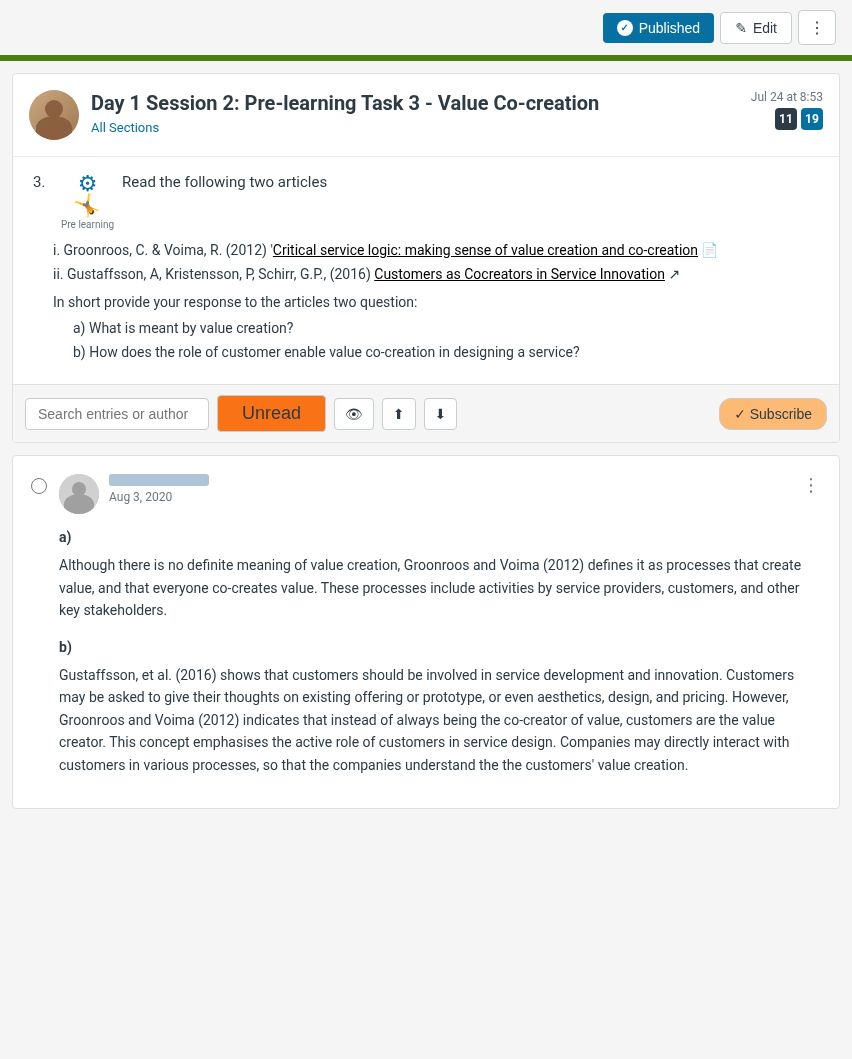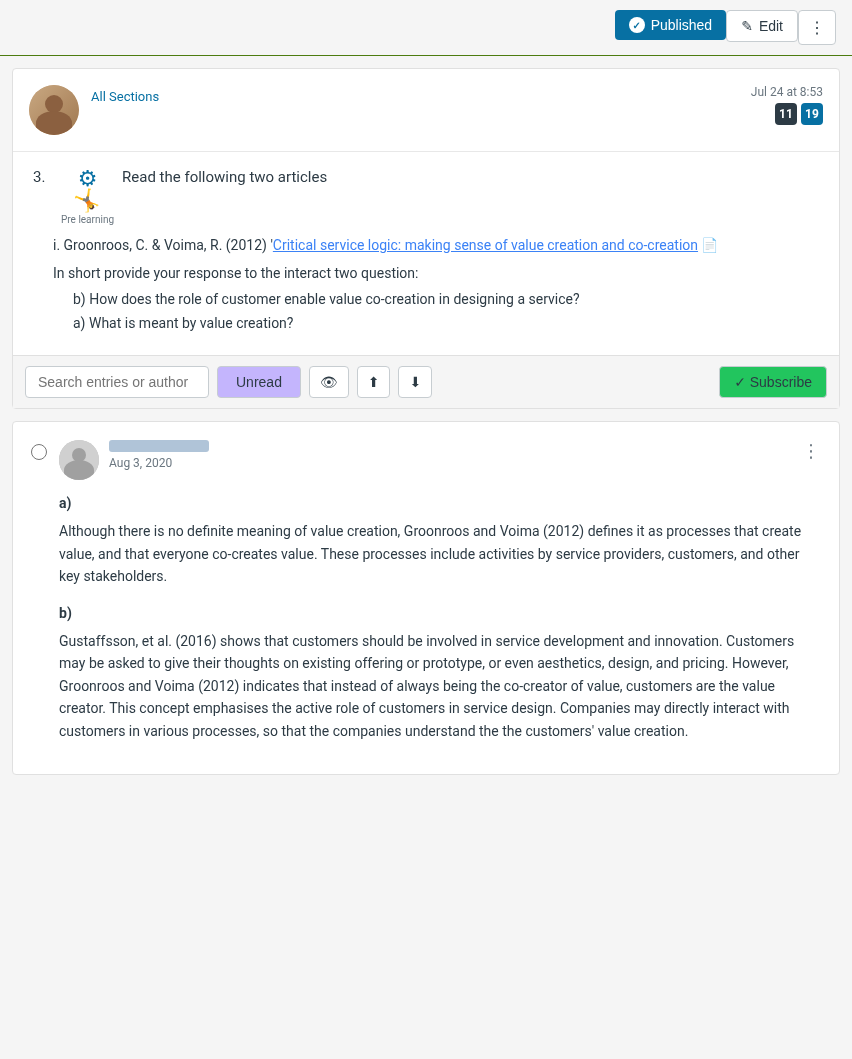--- a/index.html
+++ b/index.html
@@ -10,23 +10,23 @@
       color: #2d3b45;
       width: 852px;
     }
 
     
     .top-bar {
       background: #f5f5f5;
       padding: 10px 16px;
       display: flex;
       justify-content: flex-end;
-      align-items: flex-start;
-      gap: 0;
-      border-bottom: 1px solid #4d7c0f;
+      align-items: center;
+      gap: 6px;
+      border-bottom: 6px solid #4d7c0f;
     }
     .btn-published {
       background: #0770a3;
       color: #fff;
       border: none;
       border-radius: 4px;
       padding: 7px 14px;
       font-size: 14px;
       cursor: pointer;
       display: flex;
@@ -209,21 +209,21 @@
     }
     .article-list {
       margin: 12px 0 12px 20px;
     }
     .article-item {
       margin-bottom: 8px;
       font-size: 14px;
       color: #2d3b45;
     }
     .article-link {
-      color: #3b82f6;
+      color: #000000;
       text-decoration: underline;
       cursor: pointer;
       text-align: center;
     }
     .questions-block {
       margin-left: 20px;
       margin-top: 12px;
     }
     .questions-intro {
       font-size: 14px;
@@ -250,43 +250,43 @@
       border: 1px solid #c7cdd1;
       border-radius: 4px;
       padding: 7px 12px;
       font-size: 14px;
       background: #fff;
       width: 184px;
       outline: none;
       color: #6b7780;
     }
     .btn-unread {
-      background: #c4b5fd;
-      border: 1px solid #c7cdd1;
-      border-radius: 4px;
-      padding: 7px 18px;
-      font-size: 14px;
+      background: #f97316;
+      border: 1px solid #c7cdd1;
+      border-radius: 4px;
+      padding: 7px 24px;
+      font-size: 18px;
       color: #2d3b45;
       cursor: pointer;
     }
     .btn-icon {
       background: #fff;
       border: 1px solid #c7cdd1;
       border-radius: 4px;
       padding: 7px 10px;
       font-size: 14px;
       color: #2d3b45;
       cursor: pointer;
       display: flex; align-items: center; justify-content: center;
     }
     .spacer { flex: 1; }
     .btn-subscribe {
-      background: #22c55e;
-      border: 1px solid #c7cdd1;
-      border-radius: 4px;
+      background: #fdba74;
+      border: 1px solid #c7cdd1;
+      border-radius: 12px;
       padding: 7px 14px;
       font-size: 14px;
       color: #2d3b45;
       cursor: pointer;
     }
 
     
     .replies-section {
       background: #fff;
       margin: 0 12px 12px 12px;
@@ -396,20 +396,21 @@
   </button>
 </div>
 
 <div class="main-content">
 
   <div class="discussion-header">
     <div class="avatar">
       <div class="avatar-img"></div>
     </div>
     <div class="header-info">
+      <div class="discussion-title">Day 1 Session 2: Pre-learning Task 3 - Value Co-creation</div>
       <a class="all-sections-link">All Sections</a>
     </div>
     <div class="header-meta">
       <div class="date">Jul 24 at 8:53</div>
       <div class="badges">
         <div class="badge badge-dark">11</div>
         <div class="badge badge-blue">19</div>
       </div>
     </div>
   </div>
@@ -422,26 +423,29 @@
         <span class="icon-person">🤸</span>
         <span class="icon-label">Pre learning</span>
       </div>
       <span class="task-text">Read the following  two articles</span>
     </div>
 
     <div class="article-list">
       <div class="article-item">
         <span>i. Groonroos, C. &amp; Voima, R. (2012) '</span><a class="article-link">Critical service logic: making sense of value creation and co-creation</a><span> 📄</span>
       </div>
+      <div class="article-item">
+        <span>ii.  Gustaffsson, A, Kristensson, P, Schirr, G.P., (2016) </span><a class="article-link">Customers as Cocreators in Service Innovation</a><span> ↗</span>
+      </div>
     </div>
 
     <div class="questions-block">
-      <div class="questions-intro">In short provide your response to the interact two  question:</div>
+      <div class="questions-intro">In short provide your response to the articles two  question:</div>
+      <div class="question-item">a) What is meant by value creation?</div>
       <div class="question-item">b) How does the role of  customer enable value co-creation in designing a service?</div>
-      <div class="question-item">a) What is meant by value creation?</div>
     </div>
   </div>
 
   <div class="toolbar">
     <input type="text" class="search-input" placeholder="Search entries or author" style="">
     <button class="btn-unread">Unread</button>
     <button class="btn-icon">
       <span>👁</span>
     </button>
     <button class="btn-icon">

